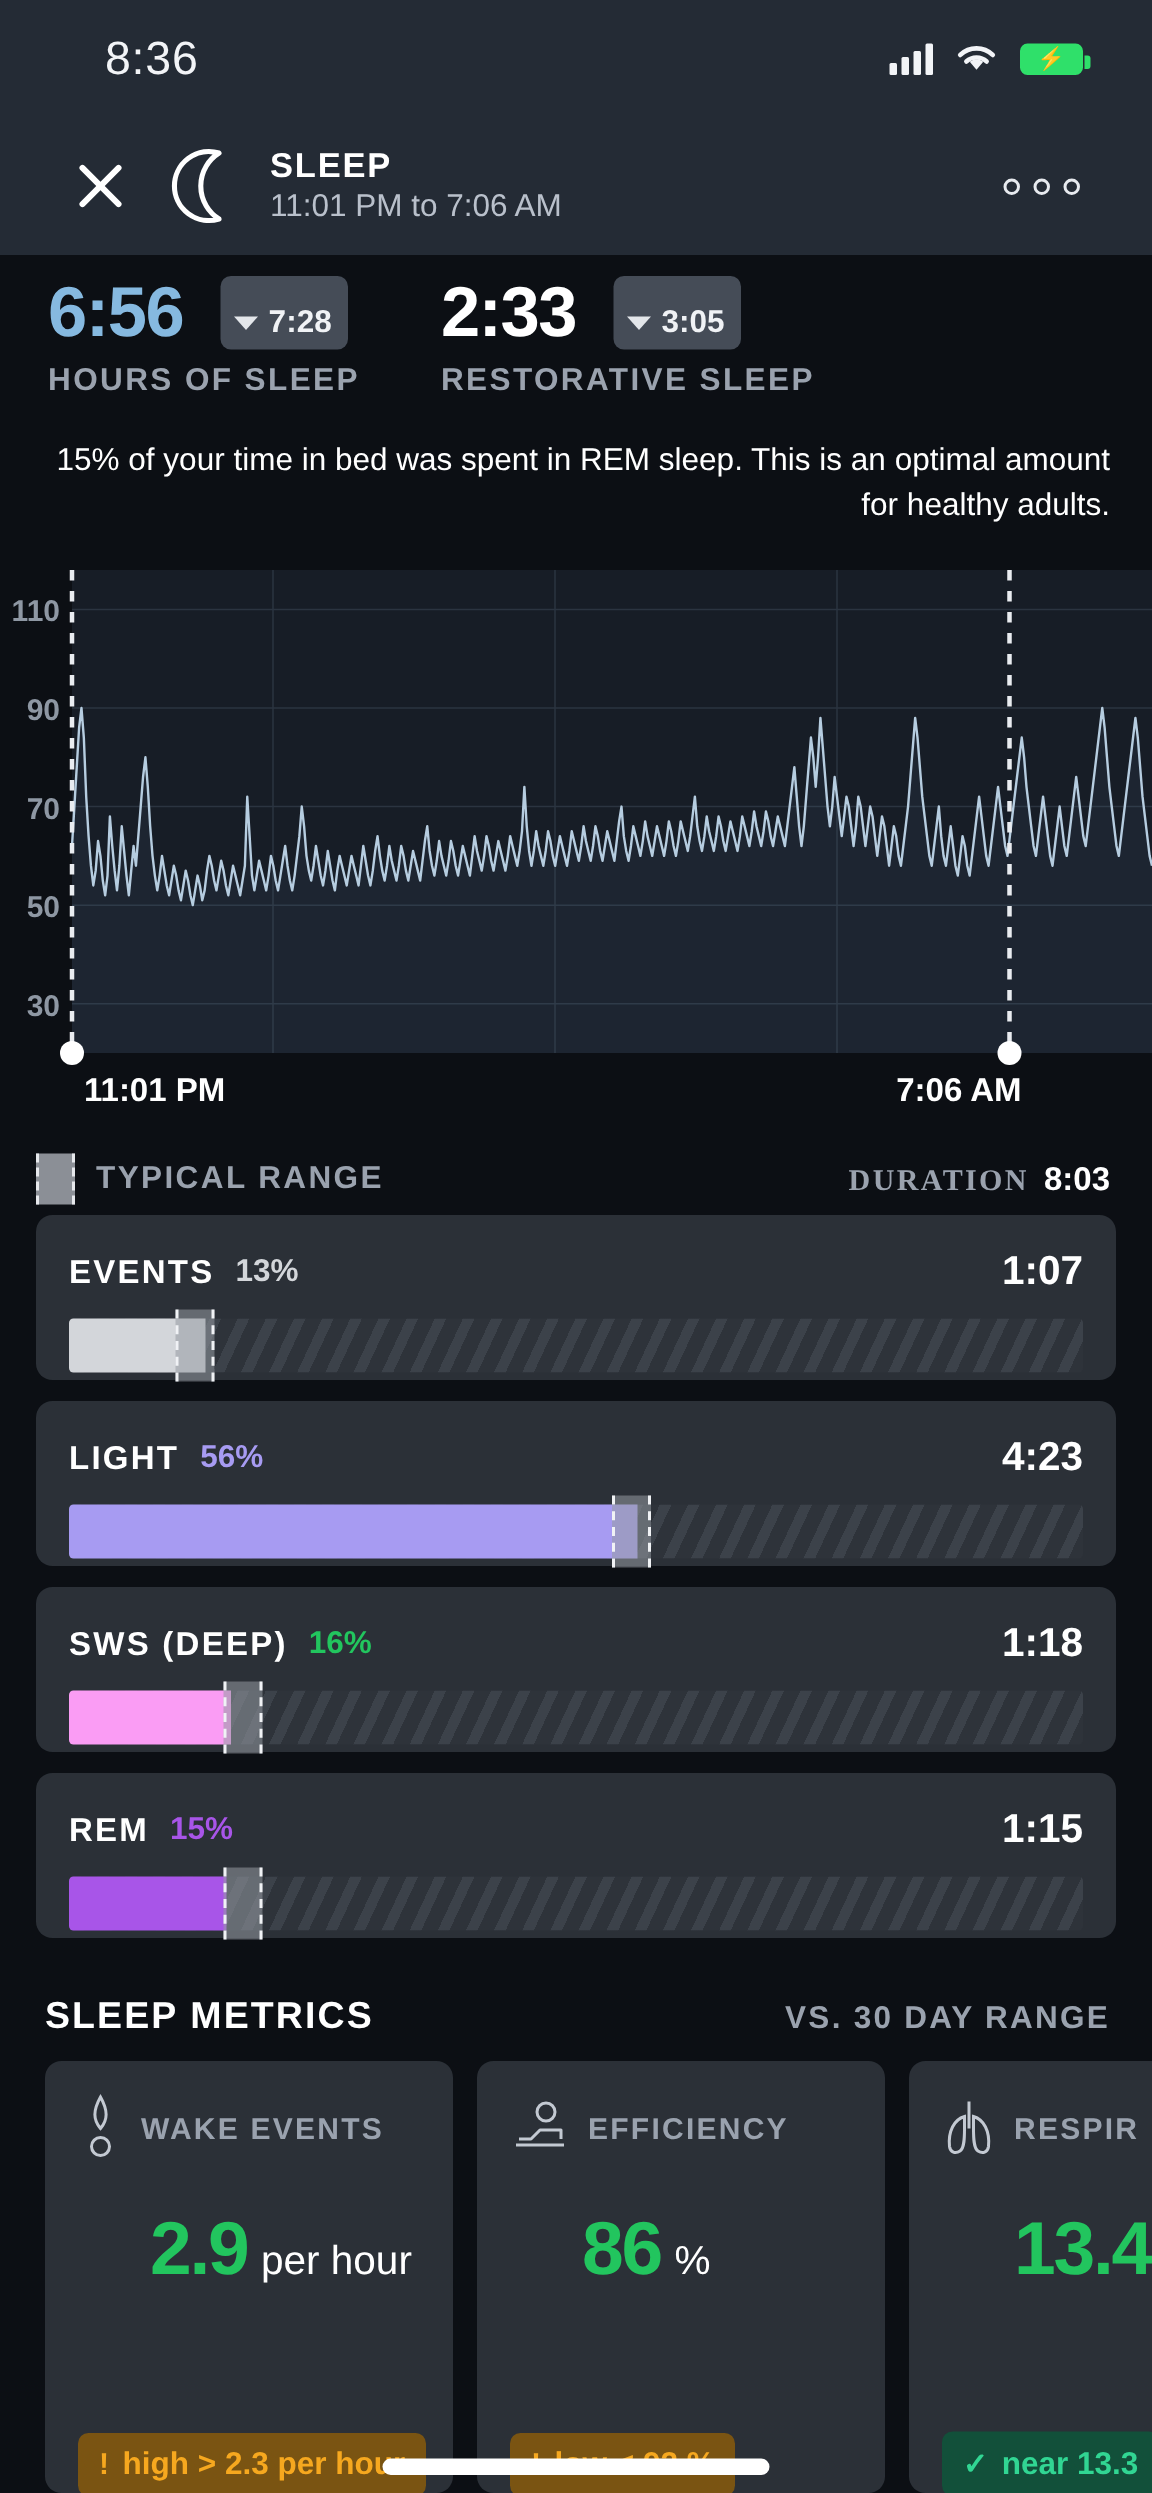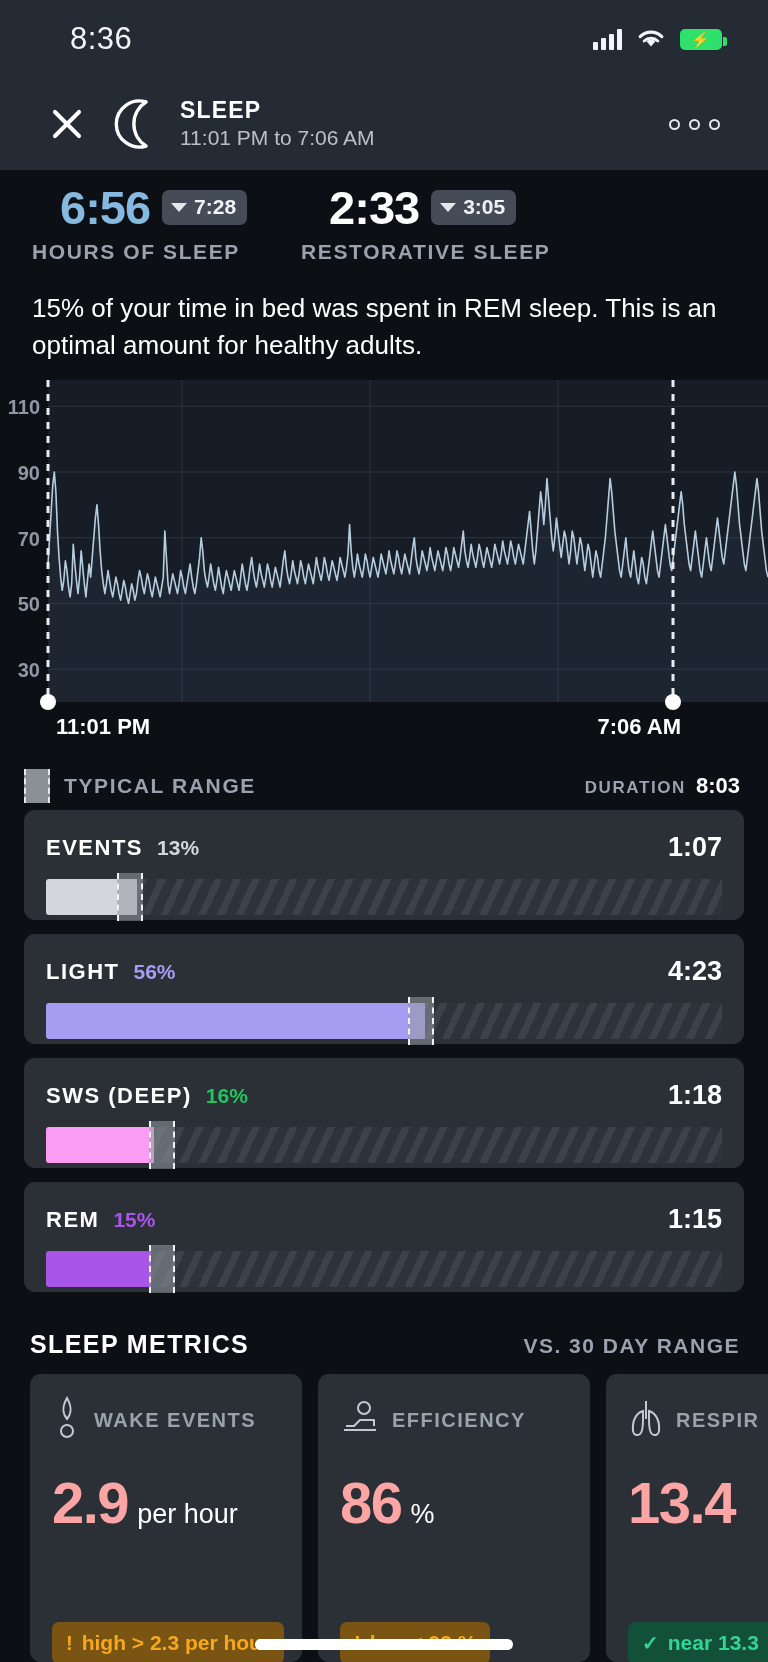--- a/index.html
+++ b/index.html
@@ -46,52 +46,52 @@
   .moon { width:52px; height:52px; margin-left:22px; flex:0 0 auto; }
   .htext { margin-left:16px; display:flex; flex-direction:column; justify-content:center; }
   .htitle { color:#ffffff; font-size:23px; font-weight:bold; letter-spacing:1.2px; line-height:1.15; }
   .hsub { color:#b9c0cb; font-size:21px; line-height:1.25; margin-top:1px; }
   .dots { margin-left:auto; display:flex; gap:9px; cursor:pointer; padding:12px; }
   .dots span { width:11px; height:11px; border:2px solid #e7eaef; border-radius:50%; display:block; }
 
   
   .summary { position:absolute; top:170px; left:0; width:768px; }
   .stats { display:flex; padding:14px 0 0 32px; gap:54px; }
-  .stat-val { display:flex; align-items:center; gap:12px;margin-left:28px; }
+  .stat-val { display:flex; align-items:flex-start; gap:25px; }
   .big { font-size:47px; font-weight:bold; letter-spacing:-1px; line-height:1; }
   .big.blue { color:#86b9e0; }
   .big.white { color:#ffffff; }
   .pill {
-    background:#454c57; border-radius:7px; padding:5px 11px 6px 9px;
+    background:#454c57; border-radius:7px; padding:19px 11px 6px 9px;
     display:flex; align-items:center; gap:7px;
   }
   .pill .tri { width:0;height:0;border-left:8px solid transparent;border-right:8px solid transparent;
     border-top:9px solid #e3e6ea; }
   .pill .pv { color:#f0f2f5; font-size:21px; font-weight:bold; }
   .stat-lbl { color:#9aa2ae; font-size:21px; font-weight:bold; letter-spacing:1.6px; margin-top:9px; }
   .insight {
-    color:#ffffff; font-size:26px; line-height:1.42; padding:26px 28px 0 32px; font-weight:400;
+    color:#ffffff; font-size:21px; line-height:1.42; padding:26px 28px 0 32px; font-weight:400;text-align:right;
   }
 
   
   .chart-wrap { position:absolute; top:366px; left:0; width:768px; height:390px; }
   .chart-svg { display:block; }
 
   
   .legend {
     position:absolute; top:762px; left:0; width:768px; height:48px;
     display:flex; align-items:center; padding:0 28px 0 24px;
   }
   .swatch {
     width:26px; height:34px; background:#8b8f96; border-left:2px dashed #e6e8ec;
     border-right:2px dashed #e6e8ec; flex:0 0 auto;
   }
   .legend-lbl { color:#9aa2ae; font-size:21px; font-weight:bold; letter-spacing:1.6px; margin-left:14px; }
   .legend-right { margin-left:auto; display:flex; align-items:baseline; gap:10px; }
-  .dur-lbl { color:#9aa2ae; font-size:17px; font-weight:bold; letter-spacing:1.6px; }
+  .dur-lbl { color:#9aa2ae; font-size:20px; font-weight:bold; letter-spacing:1.6px;font-family:Liberation Serif, serif; }
   .dur-val { color:#ffffff; font-size:22px; font-weight:bold; }
 
   
   .stages { position:absolute; top:810px; left:0; width:768px; padding:0 24px; }
   .stage {
     background:#2b3037; border-radius:11px; height:110px; margin-bottom:14px;
     padding:22px 22px 0 22px; position:relative;
   }
   .stage-top { display:flex; align-items:center; }
   .stage-name { color:#ffffff; font-size:22px; font-weight:bold; letter-spacing:1.5px; }
@@ -119,21 +119,21 @@
   .metric-row {
     position:absolute; top:1374px; left:30px; display:flex; gap:16px;
   }
   .metric-card {
     width:272px; height:288px; background:#2b3037; border-radius:11px;
     padding:24px 22px 0 22px; position:relative; flex:0 0 auto;
   }
   .m-head { display:flex; align-items:center; gap:12px; height:44px; }
   .m-lbl { color:#9aa2ae; font-size:20px; font-weight:bold; letter-spacing:1.5px; white-space:nowrap; }
   .m-value { display:flex; align-items:baseline; margin-top:32px; }
-  .m-num { color:#fca5a5; font-size:58px; font-weight:bold; letter-spacing:-1.5px; line-height:1; }
+  .m-num { color:#22c55e; font-size:50px; font-weight:bold; letter-spacing:-1.5px; line-height:1;margin-left:48px; }
   .m-unit { color:#ffffff; font-size:27px; margin-left:9px; }
   .m-badge {
     position:absolute; left:22px; bottom:-2px; border-radius:7px;
     padding:9px 14px; display:flex; align-items:center; gap:9px; white-space:nowrap;
   }
   .m-badge.warn { background:#7a5412; }
   .m-badge.ok { background:#12503a; }
   .badge-icon { font-size:20px; font-weight:bold; }
   .badge-txt { font-size:21px; font-weight:bold; }
   .warn .badge-icon,.warn .badge-txt { color:#f6a81f; }

